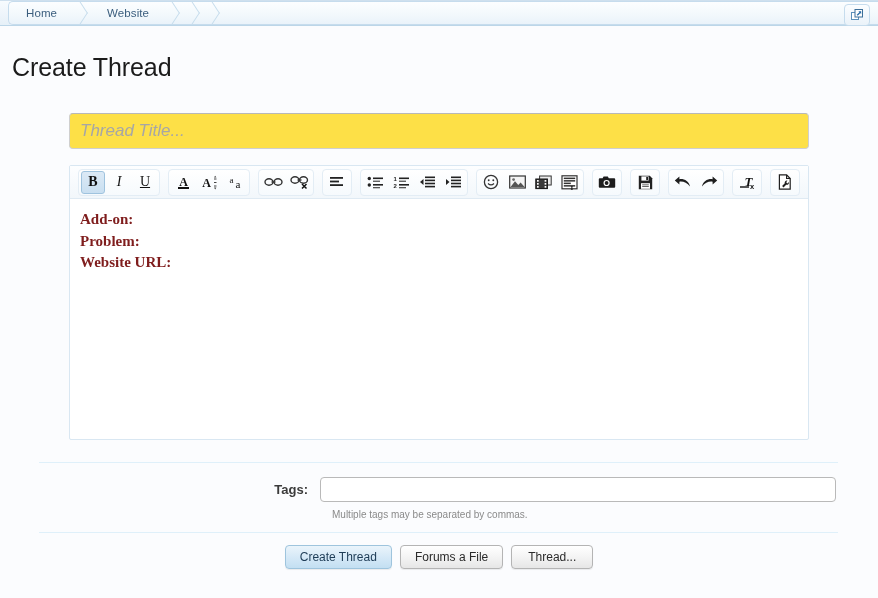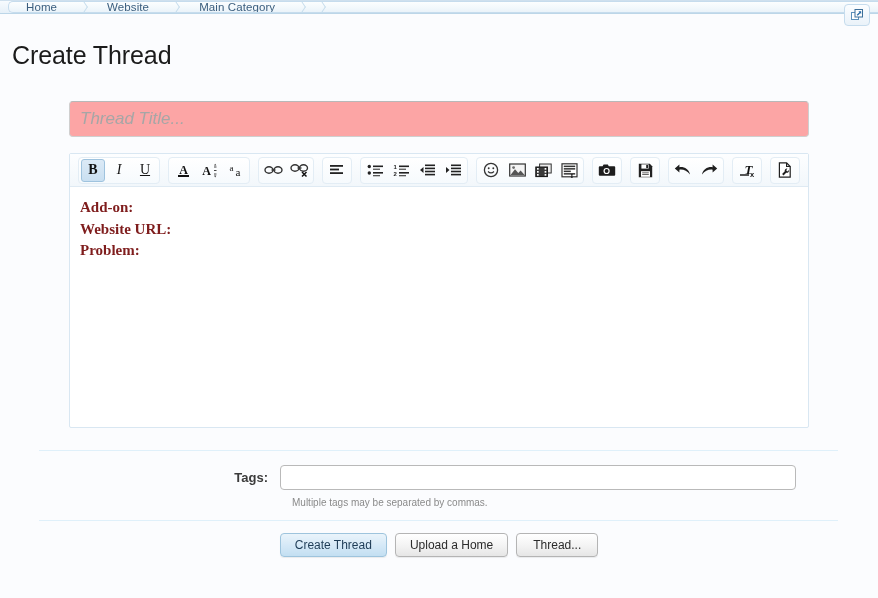--- a/index.html
+++ b/index.html
@@ -7,21 +7,21 @@
     margin: 0; padding: 0;
     width: 878px; height: 598px;
     overflow: hidden;
     background: #fbfcfe;
     font-family: "Liberation Sans", sans-serif;
   }
 
   
   .crumb-bar {
     position: relative;
-    height: 14px;
+    height: 26px;
     margin: 0;
     background: linear-gradient(to bottom, #f7fbfe 0%, #eef5fb 55%, #e6f0f8 100%);
     border-top: 1px solid #cfe0ee;
     border-bottom: 1px solid #bcd6e8;
     display: flex;
     align-items: stretch;
     padding-left: 8px;
   }
   .crumb-inner {
     display: flex;
@@ -103,21 +103,21 @@
   
   .form-wrap { padding: 0 0 0 0; }
 
   .title-row { padding: 31px 69px 0 69px; }
   .title-input {
     width: 740px;
     height: 36px;
     border: 1px solid #cfcfcf;
     border-top-color: #b8b8b8;
     border-radius: 4px;
-    background: #fca5a5;
+    background: #fde047;
     padding: 0 10px;
     font-family: "Liberation Sans", sans-serif;
     font-size: 17px;
     font-style: italic;
     color: #333;
     outline: none;
   }
   .title-input::placeholder { color: #a6a6a6; font-style: italic; }
 
   
@@ -179,21 +179,22 @@
   }
   .editor-body b { font-weight: bold; }
 
   
   .rule {
     height: 1px;
     background: #dff0fa;
     margin: 0 40px 0 39px;
   }
   .tags-section {
-    padding: 14px 0 12px 4px;
+    padding: 14px 0 12px 16px;
+    margin-left: 28px;
   }
   .tags-row {
     display: flex;
     align-items: center;
   }
   .tags-label {
     width: 276px;
     text-align: right;
     padding-right: 12px;
     font-size: 13px;
@@ -248,21 +249,20 @@
 </style>
 </head>
 <body>
 
 <div class="crumb-bar">
   <div class="crumb-inner">
     <a class="crumb" href="#">Home</a>
     <span class="crumb-sep"></span>
     <a class="crumb" href="#">Website</a>
     <span class="crumb-sep"></span>
-    <a class="crumb" href="#">Main Category</a>
     <span class="crumb-sep"></span>
     <span class="crumb-tail"></span>
     <span class="crumb-fill"></span>
   </div>
   <div class="popup-btn" title="Open in popup">
     <span>
       <svg width="14" height="14" viewBox="0 0 14 14">
         <rect x="1.5" y="4.5" width="7" height="7" fill="#ffffff" stroke="#5b8fb9" stroke-width="1"></rect>
         <rect x="5" y="1.5" width="7.5" height="7.5" fill="#fdfdfd" stroke="#3d6f99" stroke-width="1"></rect>
         <path d="M7.2 7.2 L10.6 3.9" stroke="#2d6ea8" stroke-width="1.4"></path>
@@ -522,37 +522,37 @@
               <path d="M8.6 0.9 v3.6 h3.6" fill="none" stroke="#1f1f1f" stroke-width="1.2"></path>
               <path d="M9.4 6.6 a2.1 2.1 0 0 0 -2.6 2.7 l-2.7 2.8 1.4 1.4 2.7 -2.8 a2.1 2.1 0 0 0 2.7 -2.6 l-1.4 1.4 -1.3 -1.3 Z" fill="#1f1f1f"></path>
             </svg>
           </span>
         </div>
       </div>
     </div>
 
     <div class="editor-body" contenteditable="true" style="">
       <div><b>Add-on:</b></div>
+      <div><b>Problem:</b></div>
       <div><b>Website URL:</b></div>
-      <div><b>Problem:</b></div>
     </div>
   </div>
 
   <div style="height:22px"></div>
   <div class="rule"></div>
 
   <div class="tags-section">
     <div class="tags-row">
       <div class="tags-label">Tags:</div>
       <input class="tags-input" type="text" placeholder="" style="">
     </div>
     <div class="tags-hint">Multiple tags may be separated by commas.</div>
   </div>
 
   <div class="rule"></div>
 
   <div class="btn-bar">
     <button class="btn primary">Create Thread</button>
-    <button class="btn">Upload a Home</button>
+    <button class="btn">Forums a File</button>
     <button class="btn">Thread...</button>
   </div>
 
 </div>
 
 </body></html>

